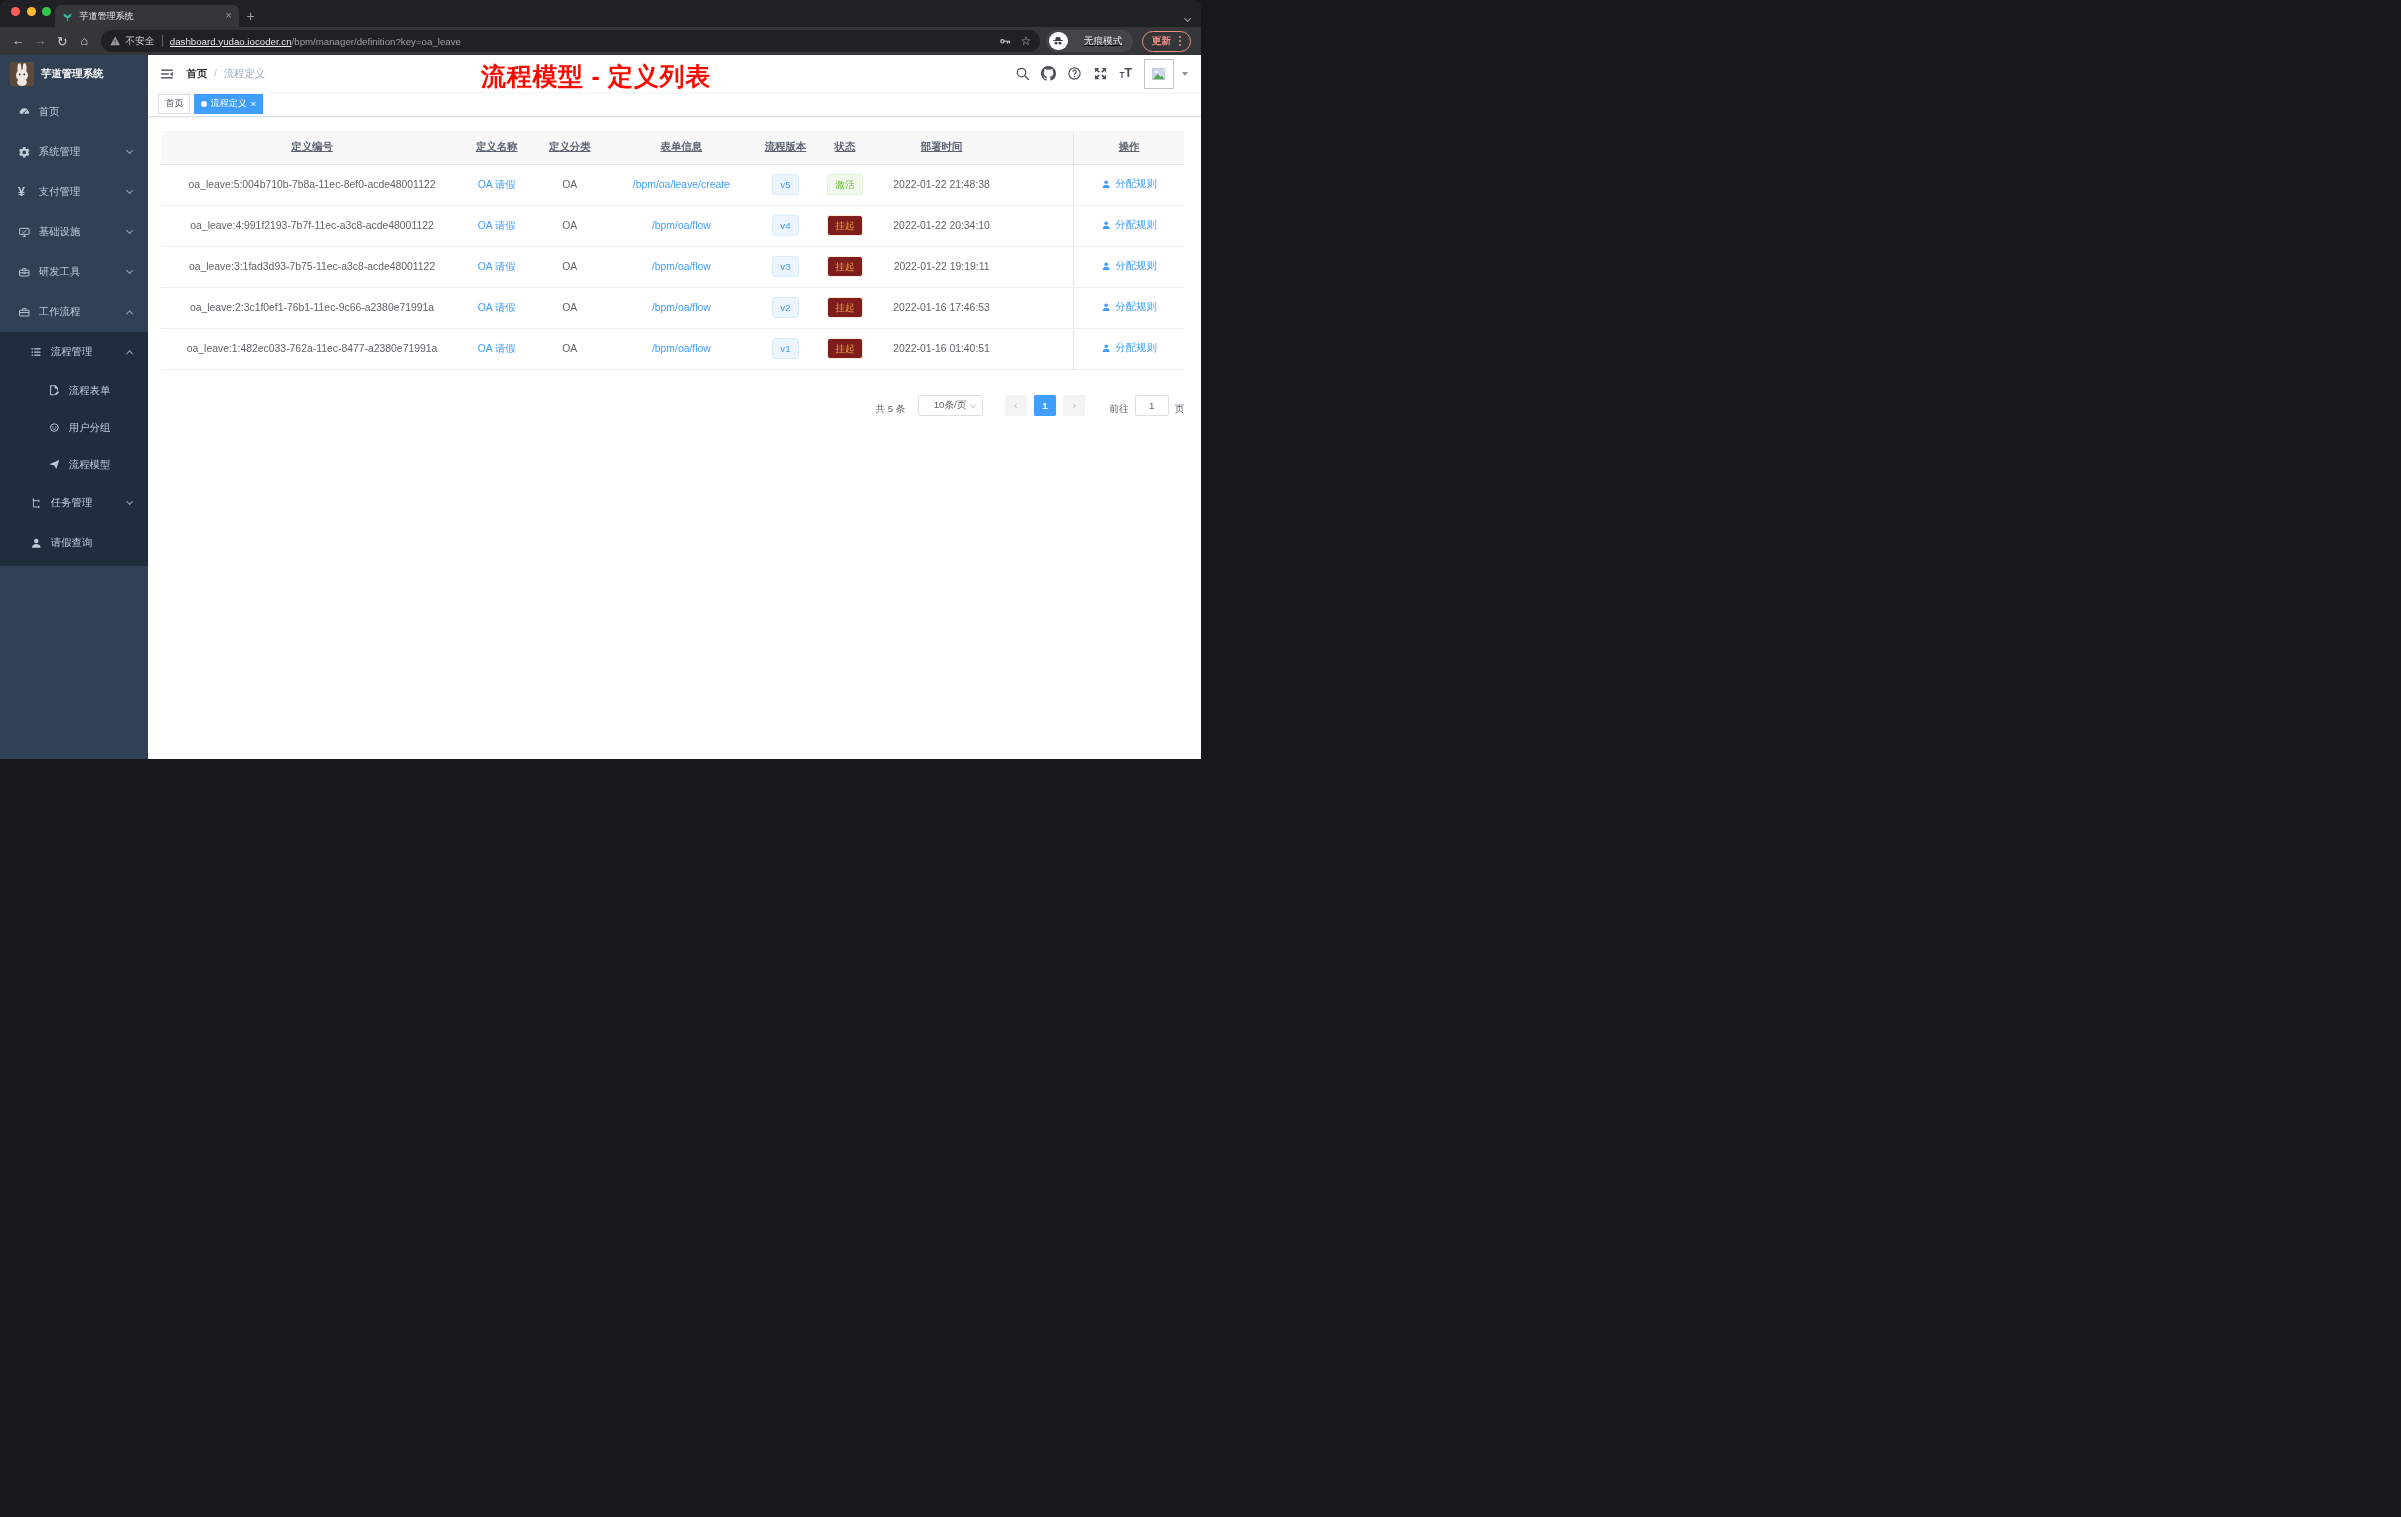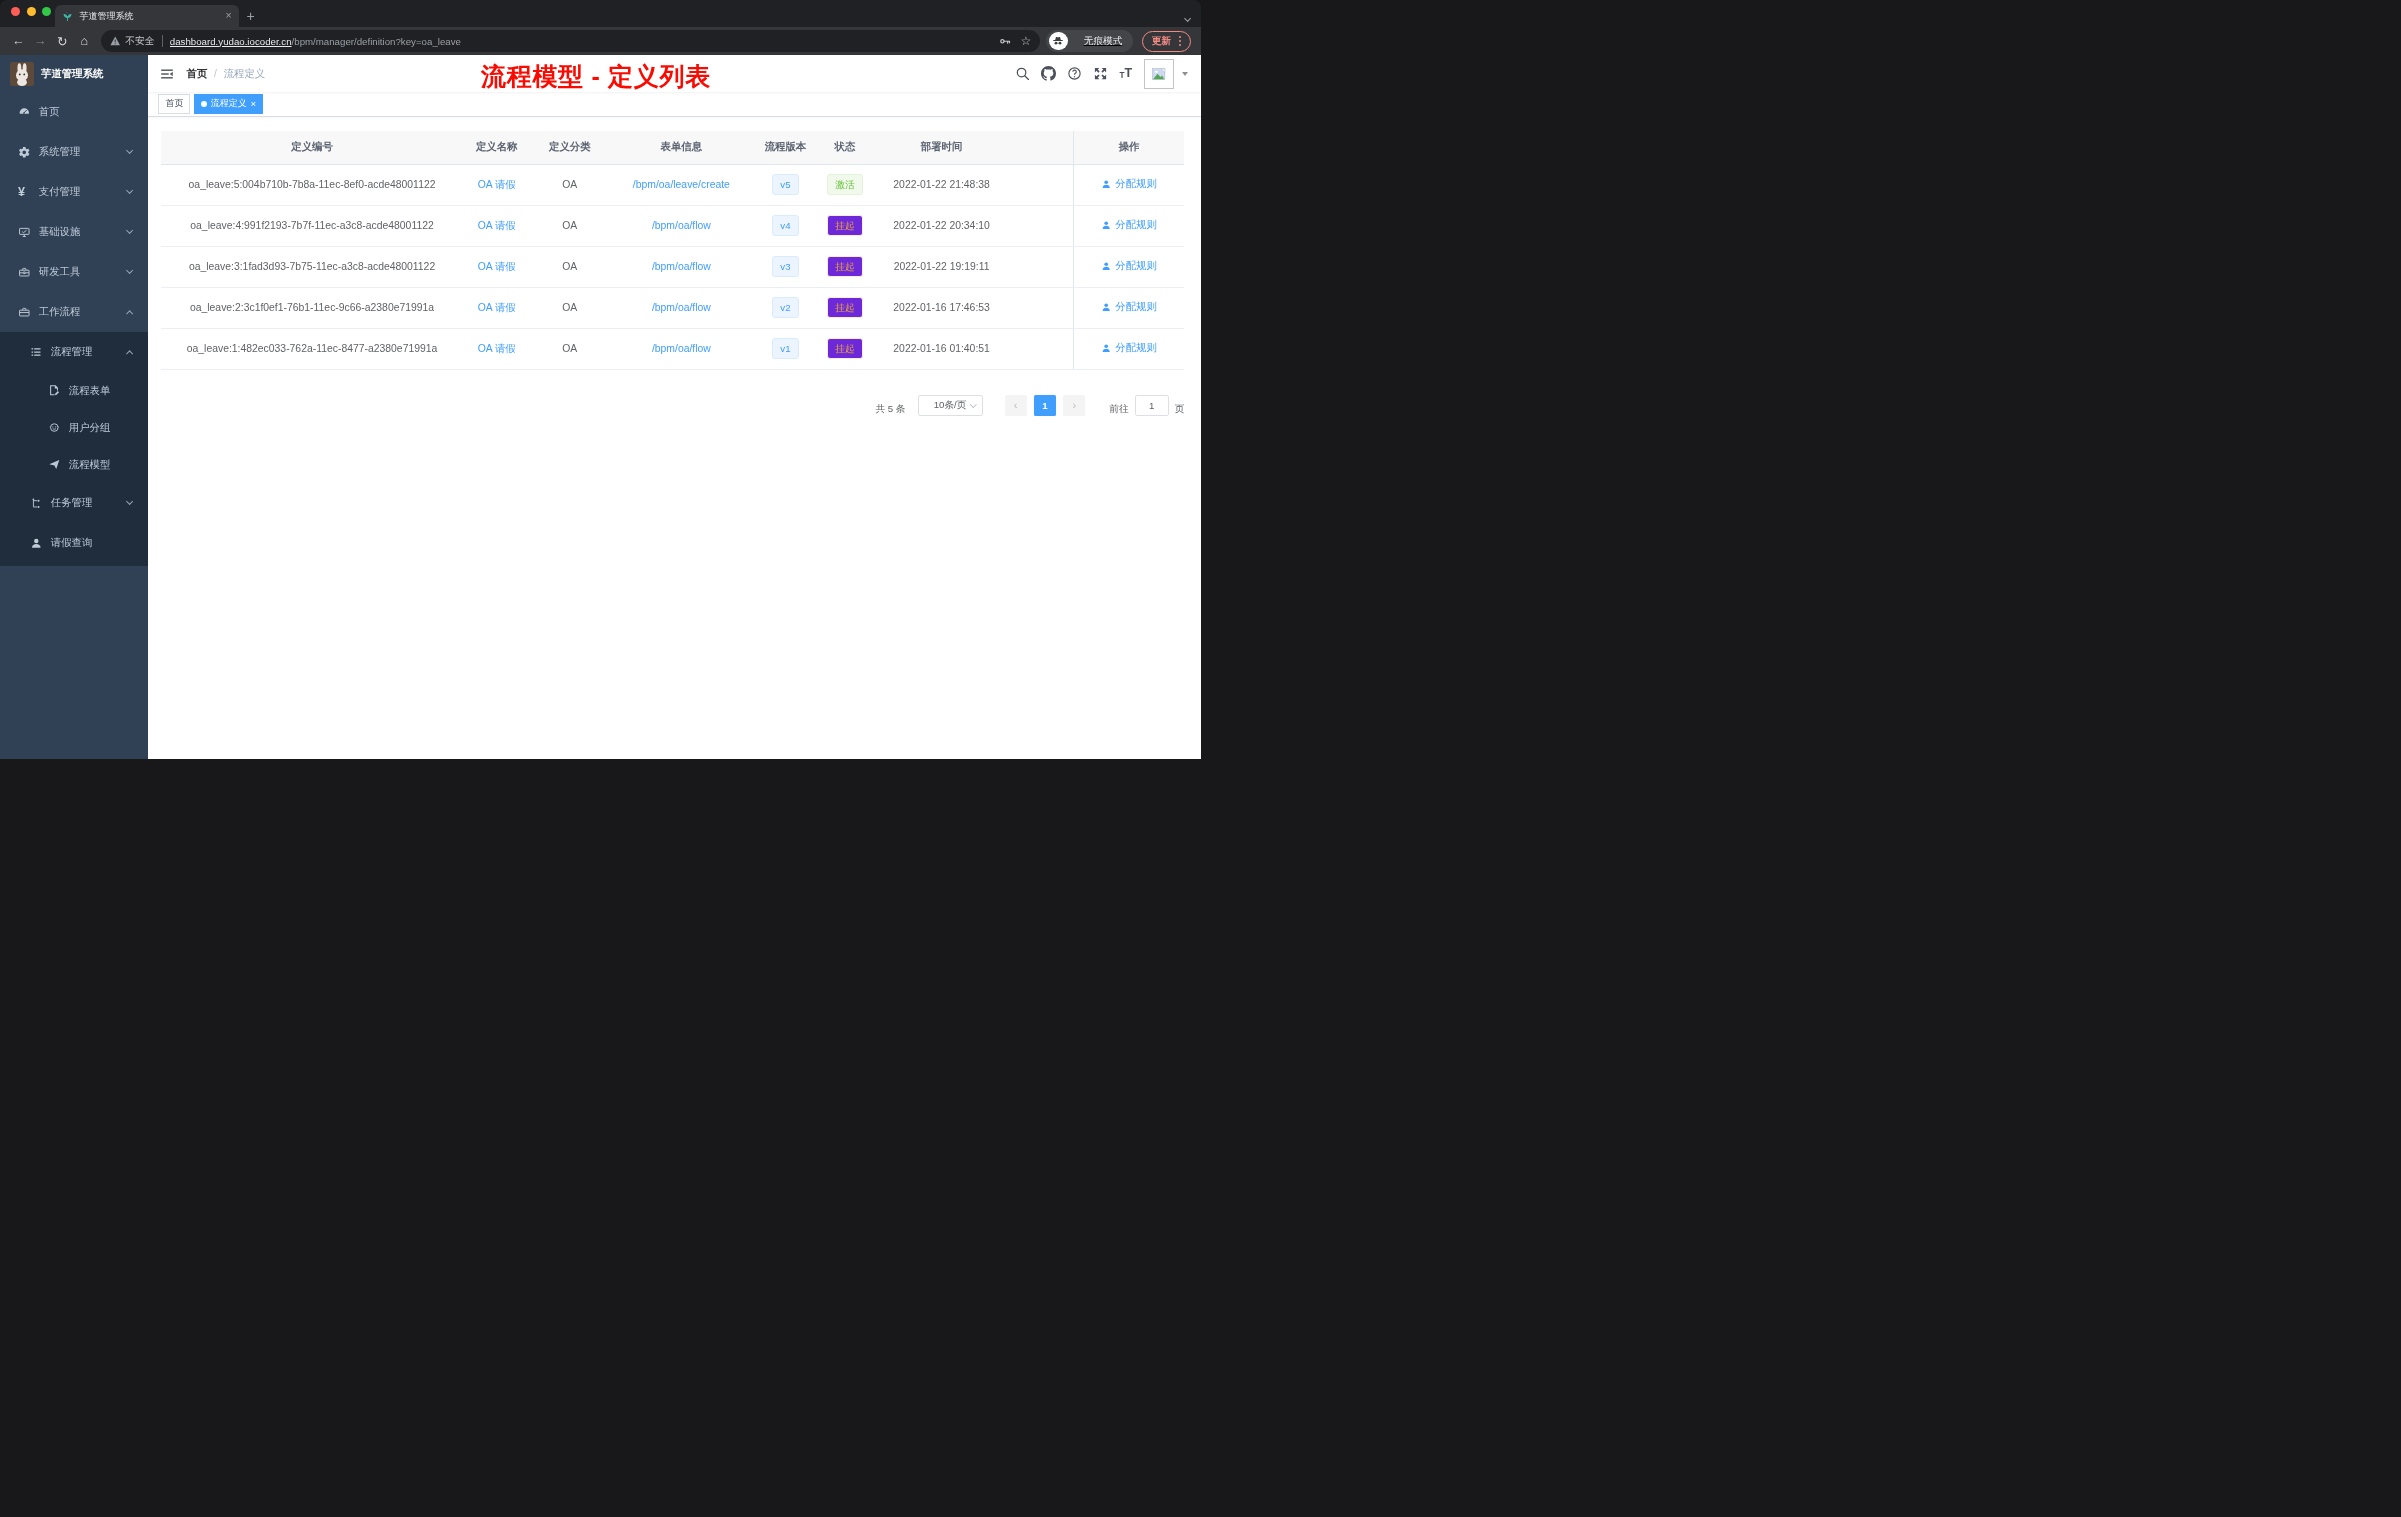--- a/index.html
+++ b/index.html
@@ -94,30 +94,30 @@
   .tag.active { background:#409eff; border-color:#409eff; color:#fff; }
   .tag .dot { width:6px; height:6px; border-radius:50%; background:#fff; }
   .tag .tclose { font-size:9.7px; line-height:1; }
 
   .annotation { position:absolute; left:333px; top:5.2px; z-index:6; pointer-events:none;
     color:#fa0a00; font-size:25px; font-weight:700; letter-spacing:0.7px; white-space:nowrap; }
 
   .content { flex:1; padding:14px 13.4px 0 13.4px; overflow:hidden; }
   table.def-table { border-collapse:collapse; table-layout:fixed; width:1023px; font-size:10.4px; color:#606266; }
   .def-table th { background:#f8f8f9; height:33px; font-weight:700; color:#5b6270;
-    border-bottom:0.7px solid #dfe6ec; text-align:center; font-size:10.4px; }
+    border-bottom:0.7px solid #dfe6ec; text-align:center; font-size:10.4px;text-decoration:underline; }
   .def-table td { height:41px; border-bottom:0.7px solid #ebeef5; text-align:center; background:#fff; }
   .col-action-b { border-left:0.7px solid #dfe6ec; }
   .link { color:#409eff; cursor:pointer; text-decoration:none; }
   .ver-tag { display:inline-block; background:#ecf5ff; border:0.7px solid #d9ecff; color:#409eff;
     border-radius:3px; height:21px; line-height:19.3px; padding:0 7.4px; font-size:9.7px; }
   .status-tag { display:inline-block; border-radius:3px; height:21px; line-height:19.3px; padding:0 7.4px;
     font-size:9.7px; border:0.7px solid transparent; }
   .tag-success { background:#f0f9eb; border-color:#e1f3d8; color:#67c23a; }
-  .tag-warning { background:#6d28d9; border-color:#faecd8; color:#e6a23c; }
+  .tag-warning { background:#7f1d1d; border-color:#faecd8; color:#e6a23c; }
   .action-link { color:#409eff; display:inline-flex; align-items:center; gap:3.7px; cursor:pointer; font-size:10.4px; }
   .action-link svg { width:10.4px; height:10.4px; }
 
   .pagination { width:1023px; display:flex; align-items:flex-end; justify-content:flex-end;
     margin-top:25px; font-size:9.7px; color:#606266; }
   .pg-total { white-space:nowrap; }
   .page-select { width:65px; height:21px; border:0.7px solid #dcdfe6; border-radius:2.2px; margin-left:12px;
     display:flex; align-items:center; justify-content:center; position:relative; cursor:pointer; color:#606266; }
   .page-select .sel-chev { position:absolute; right:6px; top:6.7px; width:4.5px; height:4.5px;
     border-right:1px solid #c0c4cc; border-bottom:1px solid #c0c4cc; transform:rotate(45deg); }

